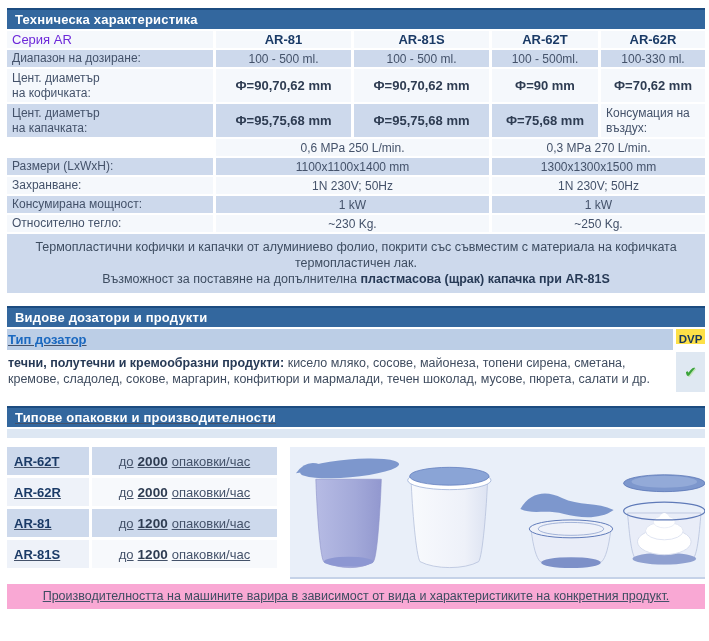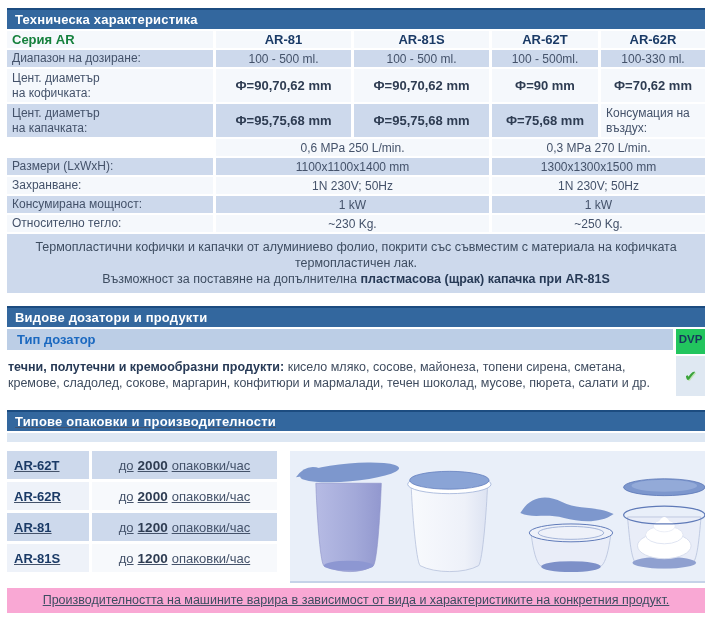--- a/index.html
+++ b/index.html
@@ -19,40 +19,40 @@
   .t1grid{
     display:grid;grid-template-columns:206px 135px 135px 106px 104px;
     gap:2px 3px;background:#fff;margin-top:2px;
   }
   .c{display:flex;align-items:center;min-height:17px;}
   .lbl{justify-content:flex-start;padding-left:5px;white-space:pre-line;line-height:15px;}
   .val{justify-content:center;text-align:center;}
   .bgA{background:#f5f8fc;}
   .bgB{background:#cdd9ec;}
   .model{font-weight:bold;color:#1a3a66;font-size:13px;}
-  .series{font-weight:bold;color:#15803d;font-size:13px;}
+  .series{font-weight:normal;color:#6d28d9;font-size:13px;}
   .bold-val{font-weight:bold;font-size:13px;color:#2e3c52;}
   .sp2a{grid-column:2 / span 2;}
   .sp2b{grid-column:4 / span 2;}
   .tallrow{min-height:33px;}
   .t1note{
     grid-column:1 / -1;background:#cdd9ec;text-align:center;
     padding:5px 4px 6px 4px;line-height:16px;color:#3d4c60;font-size:12.5px;
   }
   .t1note b{color:#273a56;}
   
   .sec2{margin-top:13px;}
   .noterow{
     background:#e9eff8;height:17px;line-height:17px;text-align:right;
     padding-right:4px;font-size:11px;color:#1f3f70;margin-top:2px;
   }
   .typerow,.prodrow{display:grid;grid-template-columns:1fr 29px;gap:0 3px;margin-top:2px;}
-  .typecell{background:#bccee6;height:21px;line-height:21px;padding-left:10px;}
+  .typecell{background:#bccee6;height:21px;line-height:21px;padding-left:1px;text-decoration:underline;}
   .typecell a{font-weight:bold;font-size:13px;color:#1b69c0;text-decoration:none;cursor:pointer;}
-  .dvpcell{background:#22c55e;height:25px;line-height:21px;text-align:center;
+  .dvpcell{background:#fde047;height:15px;line-height:21px;text-align:center;
     font-weight:bold;font-size:11.5px;color:#17365d;cursor:pointer;}
   .prodtext{background:#ffffff;padding:3px 6px 5px 1px;line-height:16px;font-size:12.5px;color:#3f4c5f;}
   .prodtext b{color:#273a56;}
   .checkcell{background:#dfe8f2;display:flex;align-items:center;justify-content:center;}
   .check{color:#3aa33a;font-size:15px;font-weight:bold;text-shadow:1px 1px 0 #bfe3b4;}
   
   .sec3{margin-top:14px;text-decoration:underline;}
   .substrip{height:9px;background:#dde7f3;margin-top:2px;}
   .s3body{display:flex;margin-top:9px;}
   .s3table{display:grid;grid-template-columns:82px 185px;gap:3px;align-content:start;}

